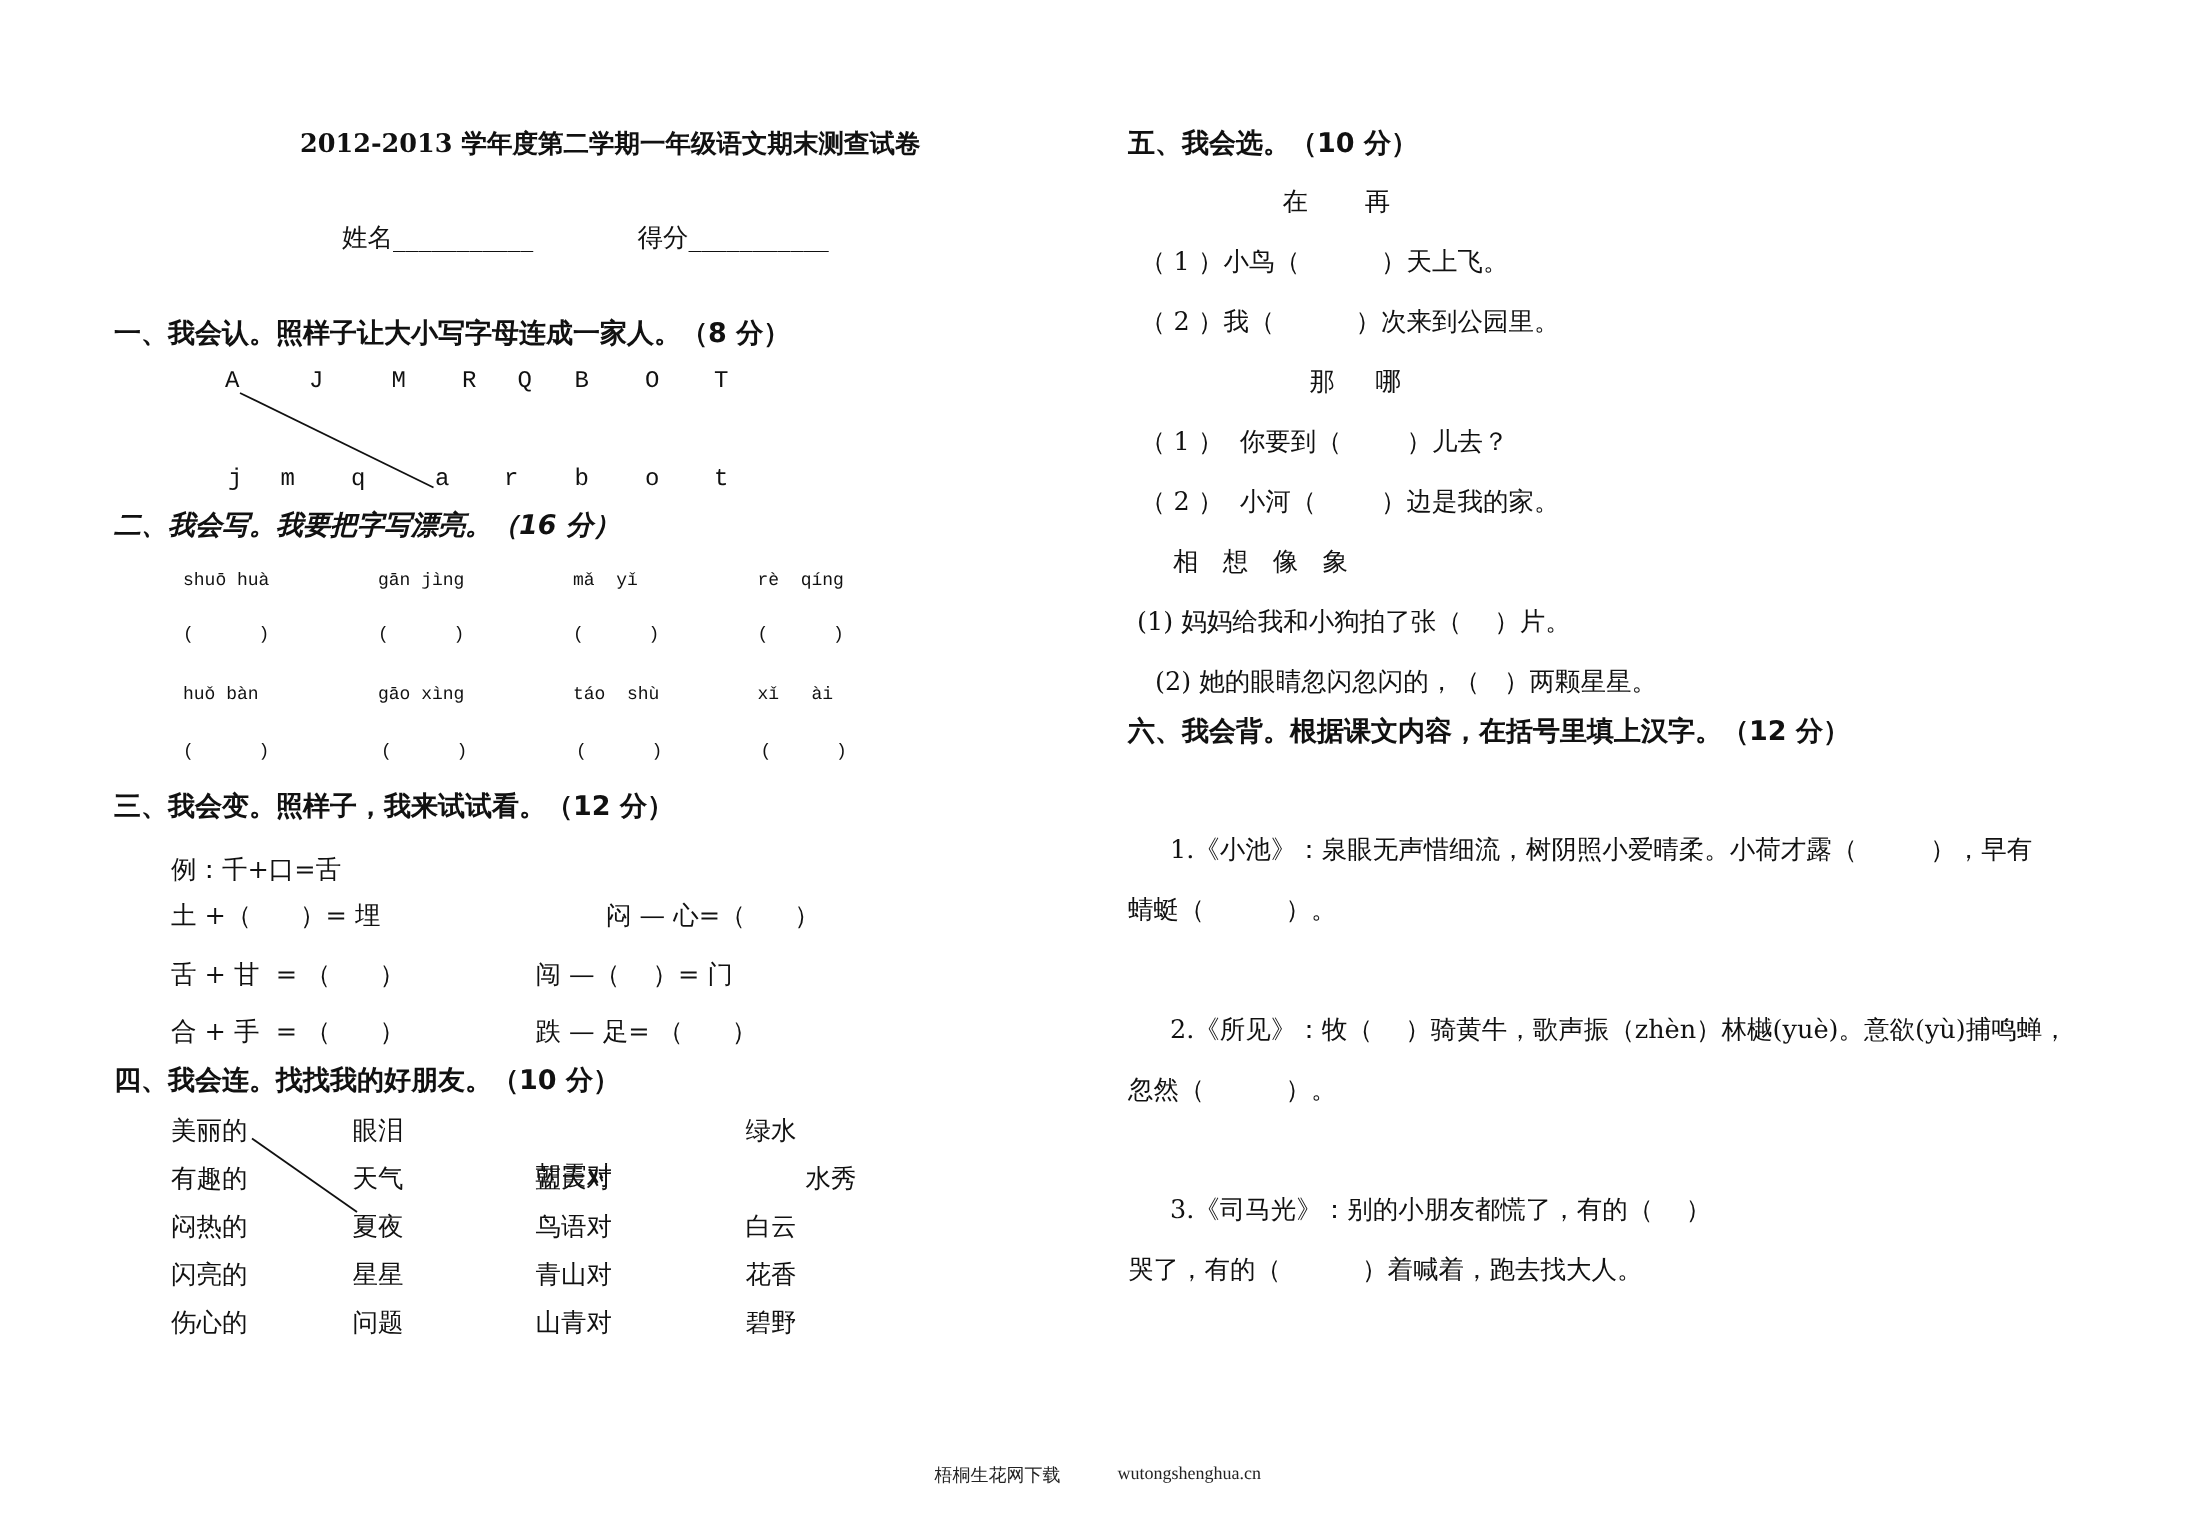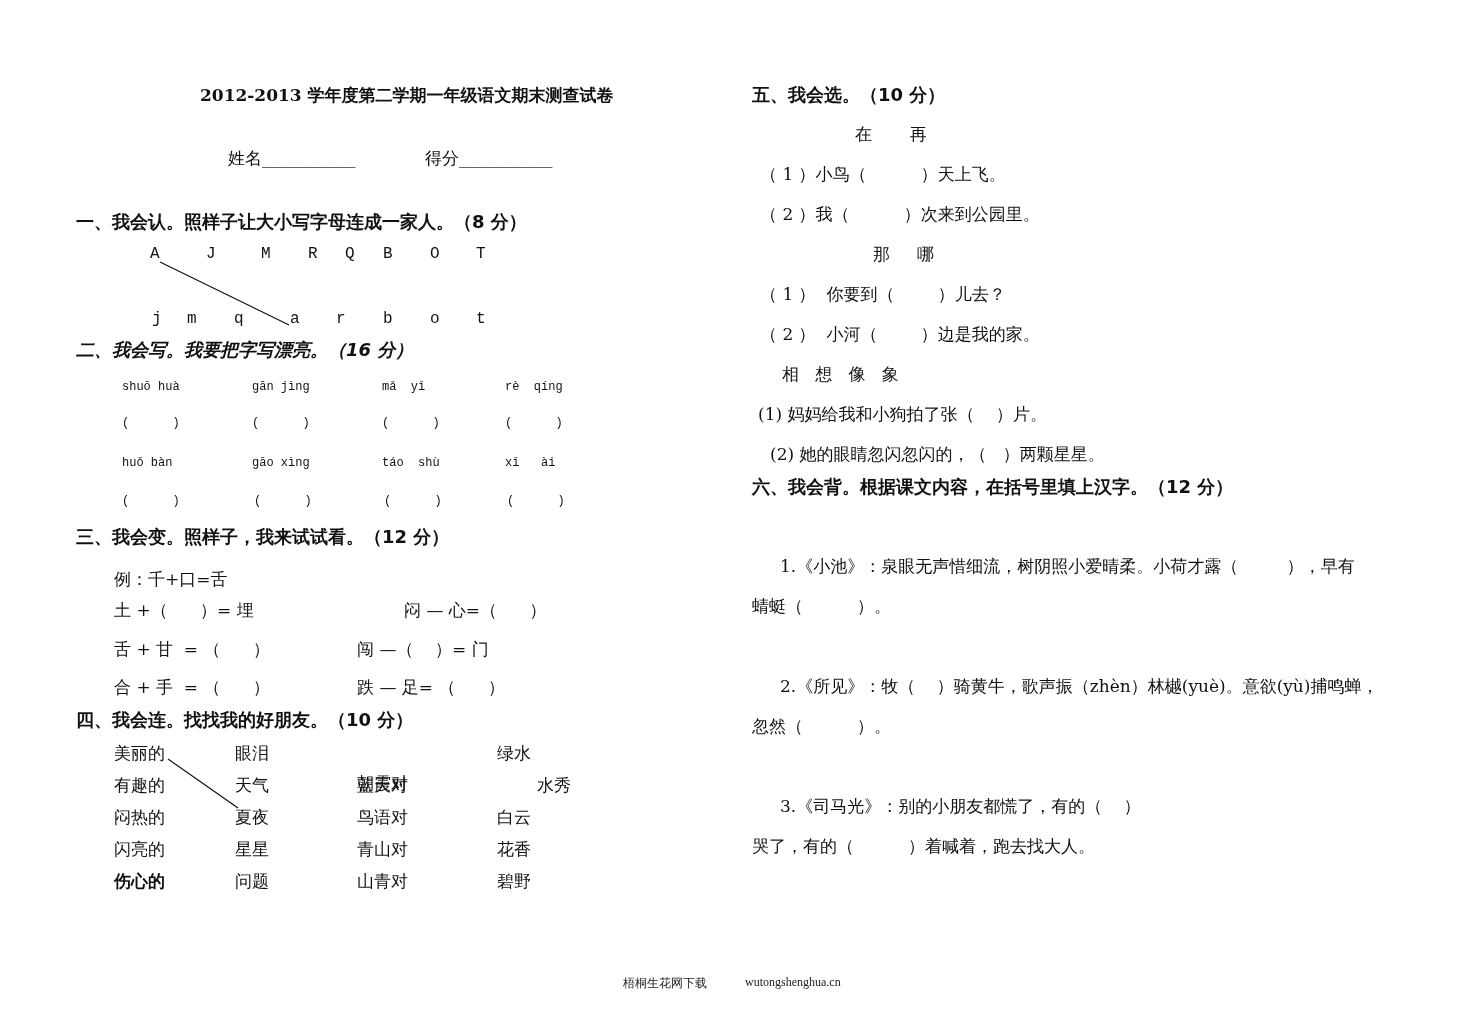--- a/index.html
+++ b/index.html
@@ -77,21 +77,21 @@
 <div class="abs t" style="left:357px;top:599px;margin-left:47px;">闷 — 心=（      ）</div>
 <div class="abs t" style="left:357px;top:638px;">闯 —（    ）= 门</div>
 <div class="abs t" style="left:357px;top:676px;">跌 — 足= （      ）</div>
 
 <div class="abs h" style="left:76px;top:708px;">四、我会连。找找我的好朋友。（10 分）</div>
 <div>
   <div class="abs t" style="left:114px;top:742px;">美丽的</div>
   <div class="abs t" style="left:114px;top:774px;">有趣的</div>
   <div class="abs t" style="left:114px;top:806px;">闷热的</div>
   <div class="abs t" style="left:114px;top:838px;">闪亮的</div>
-  <div class="abs t" style="left:114px;top:870px;font-weight:bold;">伤心的</div>
+  <div class="abs t" style="left:114px;top:870px;">伤心的</div>
 </div>
 <div>
   <div class="abs t" style="left:235px;top:742px;">眼泪</div>
   <div class="abs t" style="left:235px;top:774px;">天气</div>
   <div class="abs t" style="left:235px;top:806px;">夏夜</div>
   <div class="abs t" style="left:235px;top:838px;">星星</div>
   <div class="abs t" style="left:235px;top:870px;">问题</div>
 </div>
 <div>
   <div class="abs t" style="left:357px;top:772px;">朝霞对</div>

